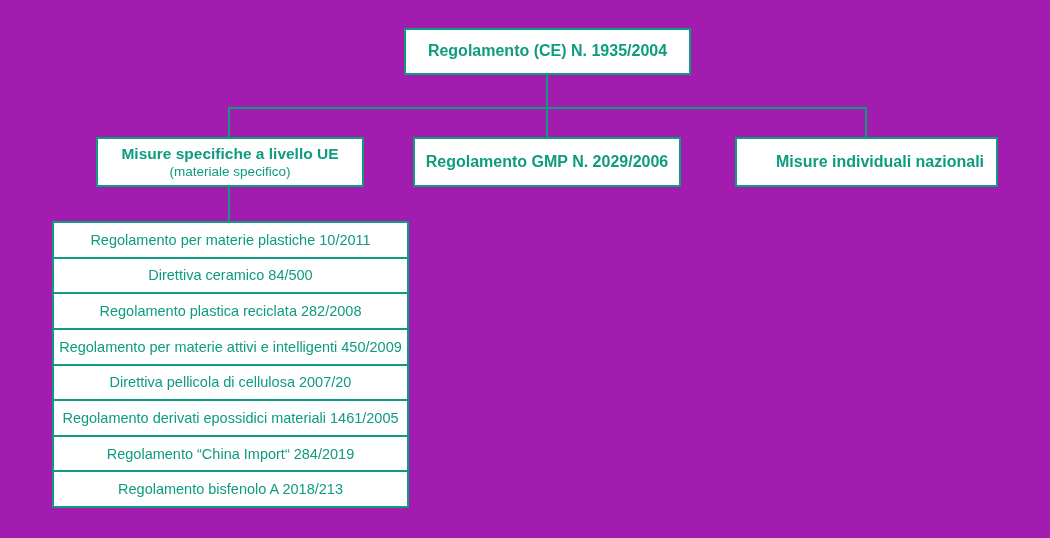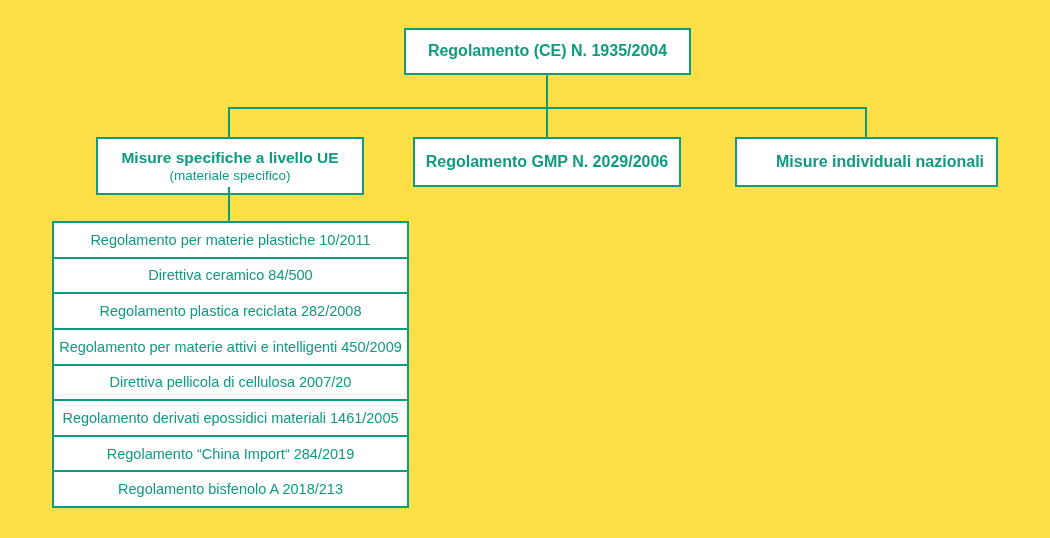--- a/index.html
+++ b/index.html
@@ -6,38 +6,38 @@
   * { margin: 0; padding: 0; box-sizing: border-box; }
   html, body { background: #ffffff; }
   body {
     font-family: "Liberation Sans", "DejaVu Sans", sans-serif;
     color: var(--accent);
   }
   .canvas {
     position: relative;
     width: 1050px;
     height: 538px;
-    background: #fde047;
+    background: #a21caf;
     overflow: hidden;
   }
   .node {
     position: absolute;
     border: 2px solid var(--accent);
     background: #ffffff;
     display: flex;
     flex-direction: column;
     align-items: center;
     justify-content: center;
     text-align: center;
     line-height: 1.15;
   }
   .node .title-bold { font-weight: bold; font-size: 16px; }
   .node .subtitle   { font-weight: normal; font-size: 13.5px; margin-top: 1px; }
   .root-box   { left: 404px; top: 28px;  width: 287px; height: 47px; }
-  .branch-eu  { left: 96px;  top: 137px; width: 268px; height: 58px; text-align: right; }
+  .branch-eu  { left: 96px;  top: 137px; width: 268px; height: 50px; text-align: right; }
   .branch-gmp { left: 413px; top: 137px; width: 268px; height: 50px; }
   .branch-nat { left: 735px; top: 137px; width: 263px; height: 50px; padding-left: 27px; }
   .connector { position: absolute; background: var(--accent); }
   .stack {
     position: absolute;
     left: 52px;
     top: 221px;
     width: 357px;
     height: 287px;
     border: 2px solid var(--accent);

